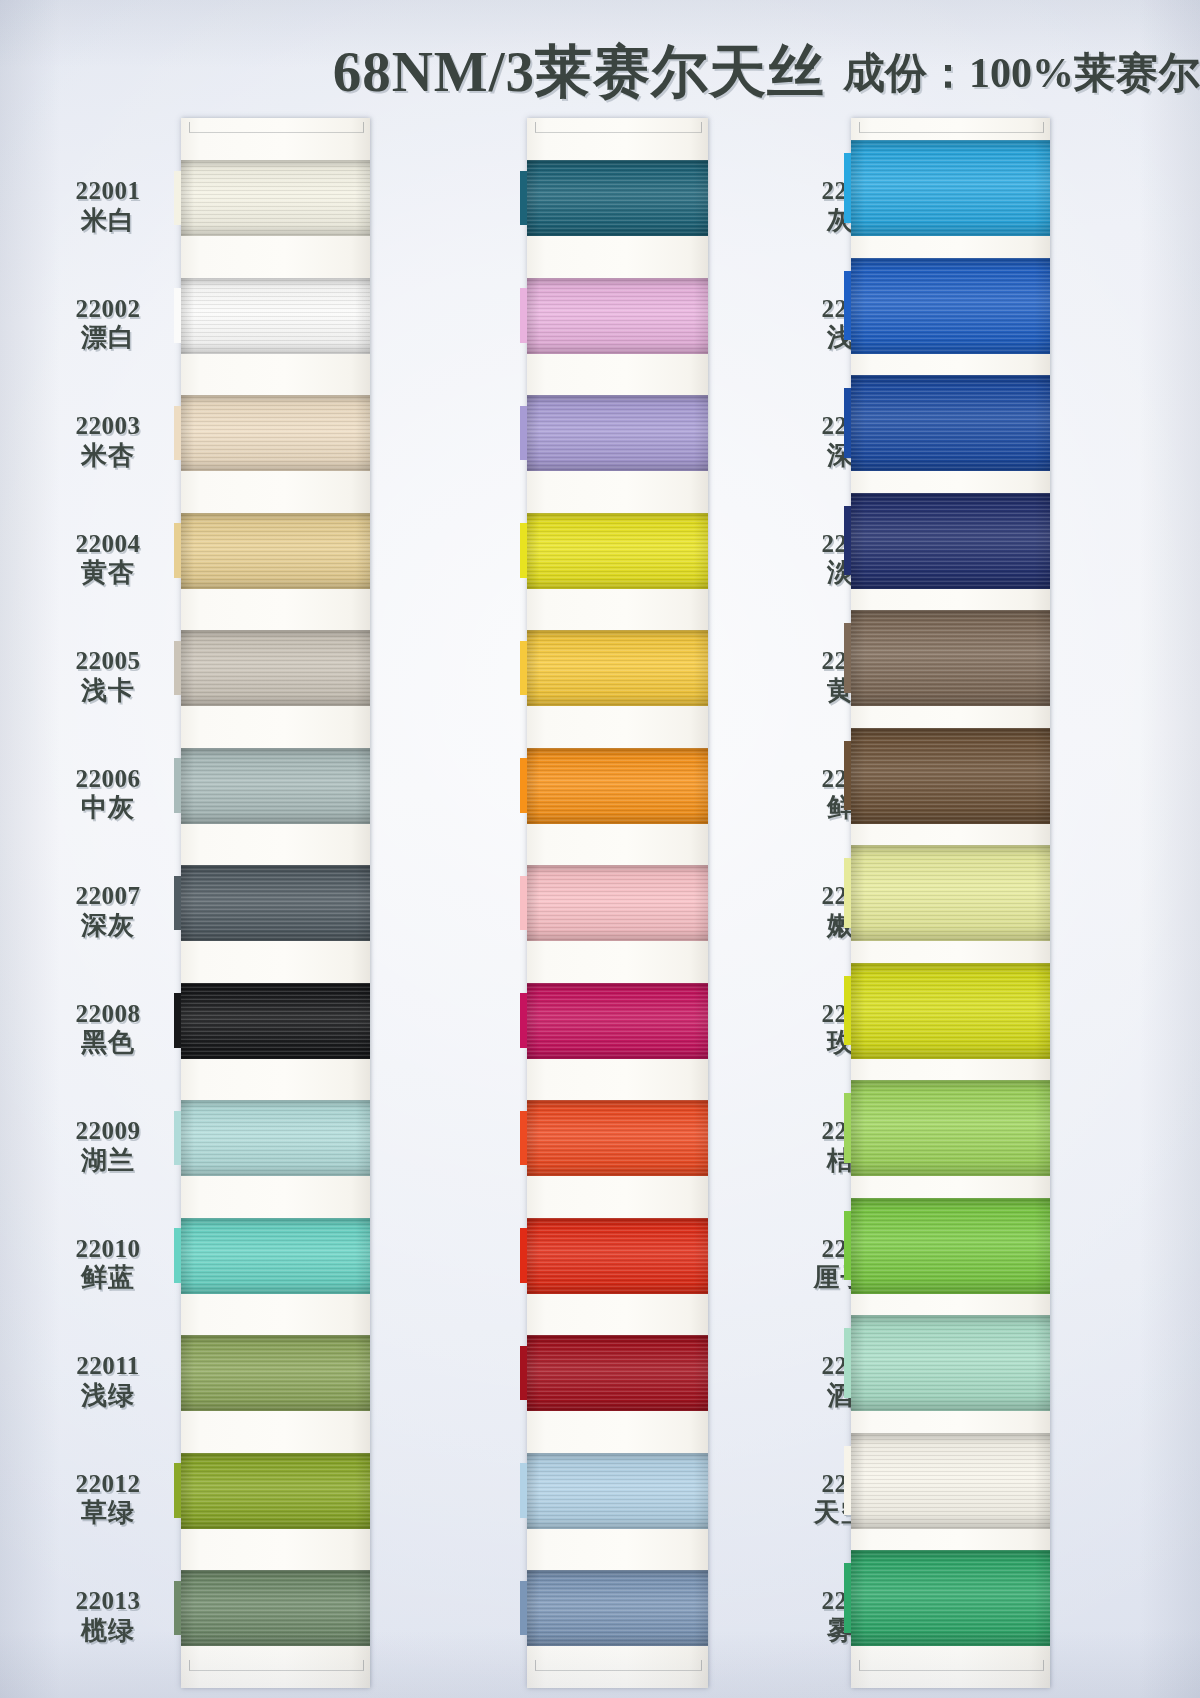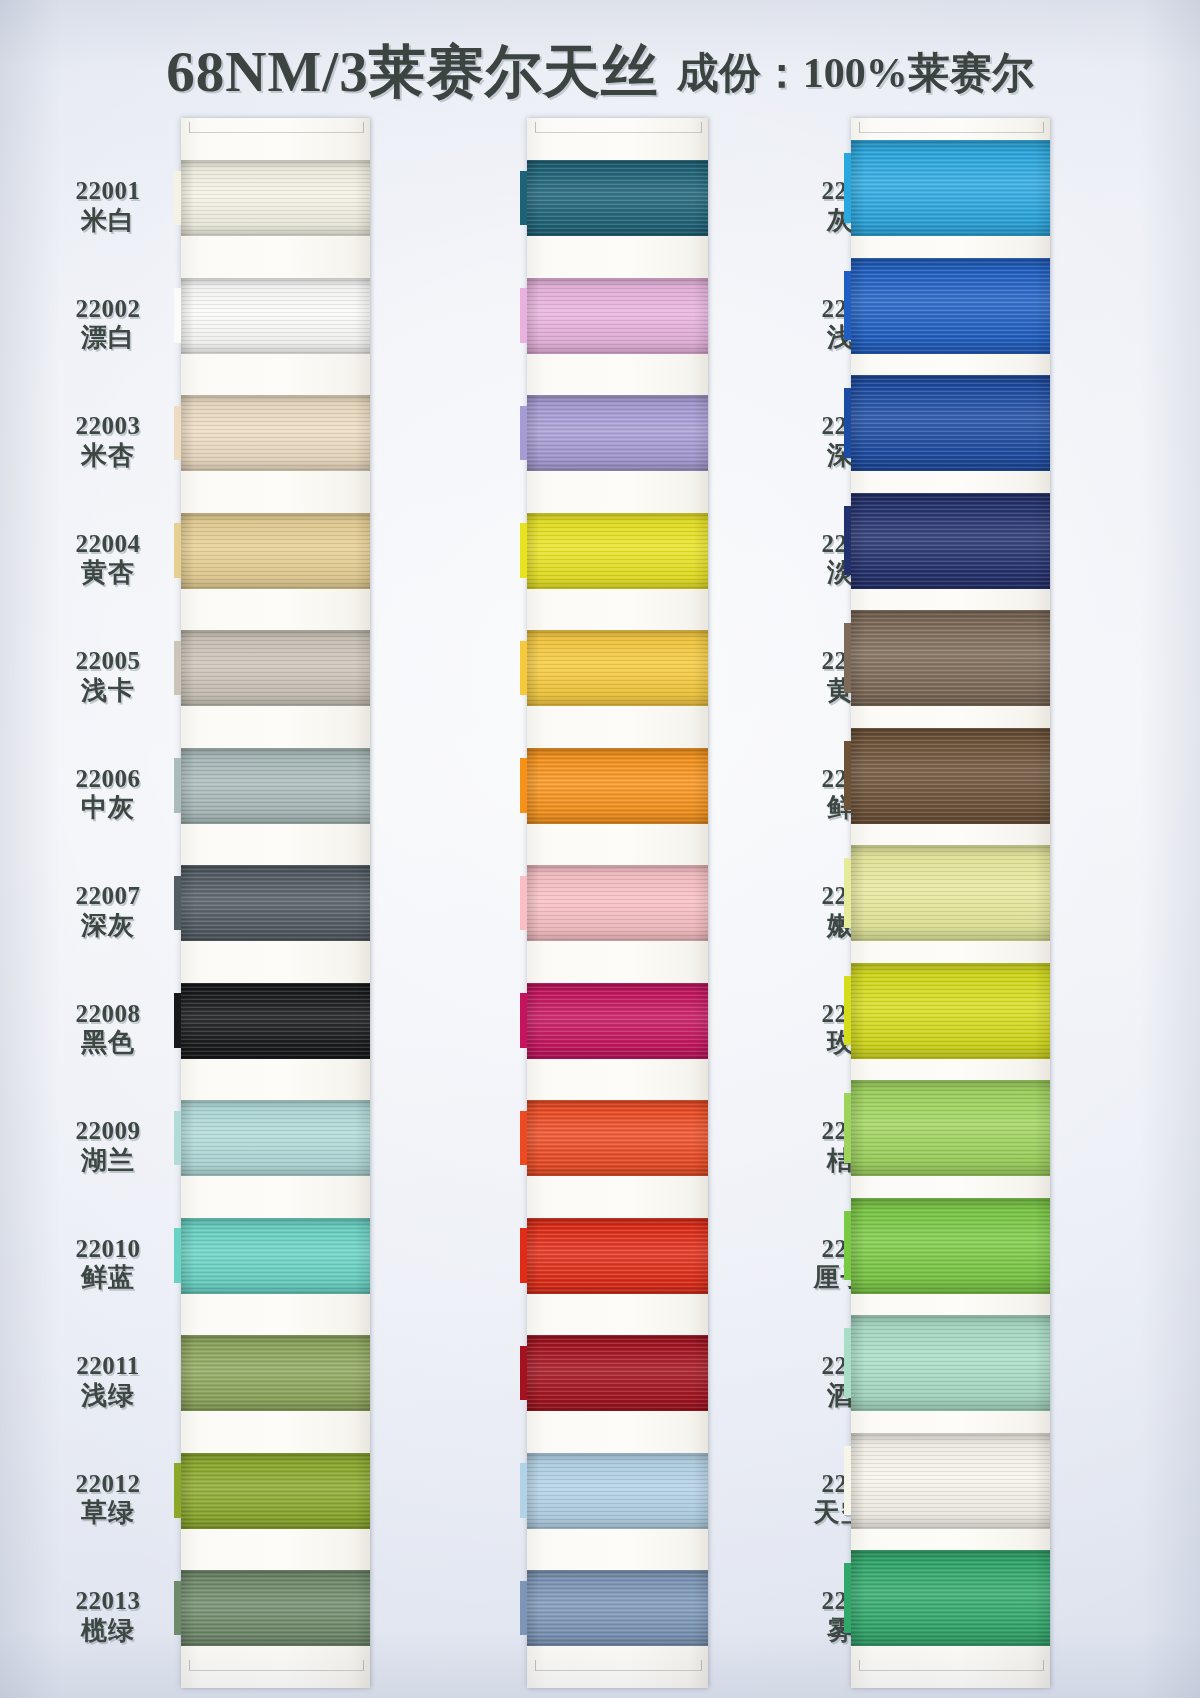--- a/index.html
+++ b/index.html
@@ -33,21 +33,21 @@
       linear-gradient(90deg, rgba(120,130,155,0.16) 0%, rgba(255,255,255,0) 5%, rgba(255,255,255,0) 95%, rgba(120,130,155,0.14) 100%),
       linear-gradient(180deg, rgba(120,130,155,0.10) 0%, rgba(255,255,255,0) 4%, rgba(255,255,255,0) 96%, rgba(120,130,155,0.12) 100%);
   }
 
   
   .header {
     position: absolute;
     top: 34px;
     left: 0;
     width: 1200px;
-    text-align: center;
+    text-align: right;
     white-space: nowrap;
     z-index: 5;
   }
   .title-main {
     font-family: "Liberation Serif", "DejaVu Serif", serif;
     font-weight: bold;
     font-size: 57px;
     letter-spacing: 1px;
     color: #3b4440;
     text-shadow: 2px 2px 0 rgba(160,170,180,0.55);

